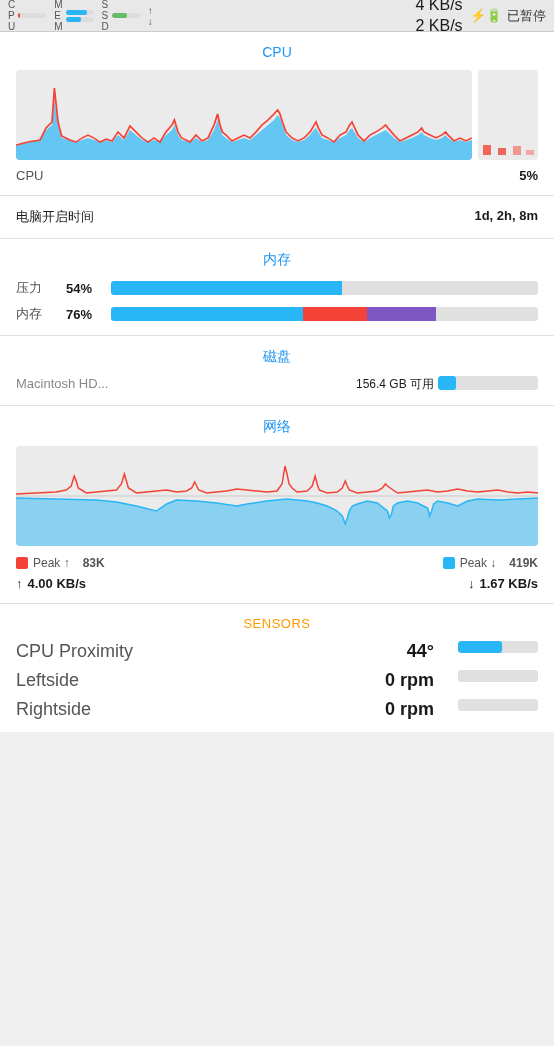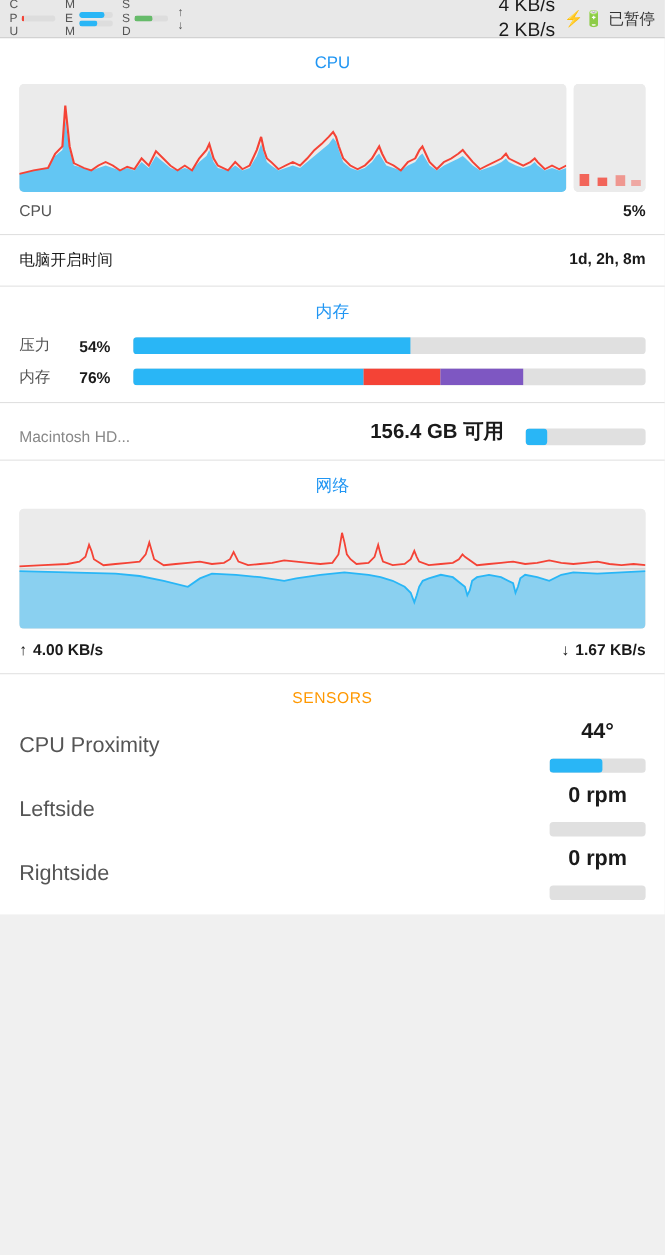--- a/index.html
+++ b/index.html
@@ -153,31 +153,31 @@
       overflow: hidden;
       display: flex;
     }
     .memory-bar-fill {
       height: 100%;
     }
 
     
     .disk-row {
       display: flex;
-      align-items: flex-end;
-      gap: 18px;
+      align-items: flex-start;
+      gap: 4px;
     }
     .disk-name {
       color: #888;
       font-size: 13px;
       flex: 1;
     }
     .disk-avail {
-      font-weight: 700;
-      font-size: 17px;
+      font-weight: 400;
+      font-size: 12px;
     }
     .disk-bar-outer {
       width: 100px;
       height: 14px;
       background: #e0e0e0;
       border-radius: 3px;
       overflow: hidden;
     }
     .disk-bar-fill {
       height: 100%;
@@ -240,23 +240,22 @@
       display: flex;
       align-items: center;
       justify-content: space-between;
       margin-bottom: 8px;
       font-size: 18px;
     }
     .sensor-row:last-child { margin-bottom: 0; }
     .sensor-name { color: #555; }
     .sensor-right {
       display: flex;
-      align-items: center;
-      gap: 12px;
-      flex-direction: column;
+      align-items: flex-start;
+      gap: 24px;
     }
     .sensor-value { font-weight: 600; }
     .sensor-bar-outer {
       width: 80px;
       height: 12px;
       background: #e0e0e0;
       border-radius: 3px;
       overflow: hidden;
     }
     .sensor-bar-fill {
@@ -361,20 +360,21 @@
     <span class="memory-pct">76%</span>
     <div class="memory-bar-outer">
       <div class="memory-bar-fill" style="width:45%;background:#29b6f6;"></div>
       <div class="memory-bar-fill" style="width:15%;background:#f44336;"></div>
       <div class="memory-bar-fill" style="width:16%;background:#7e57c2;"></div>
     </div>
   </div>
 </div>
 
 <div class="section">
+  <div class="section-title">磁盘</div>
   <div class="disk-row">
     <span class="disk-name">Macintosh HD...</span>
     <span class="disk-avail">156.4 GB 可用</span>
     <div class="disk-bar-outer">
       <div class="disk-bar-fill" style="width:18%;"></div>
     </div>
   </div>
 </div>
 
 <div class="section">
@@ -383,20 +383,32 @@
     <svg width="100%" height="100" viewBox="0 0 520 100" preserveAspectRatio="none">
       <rect width="520" height="100" fill="#ebebeb"></rect>
 
       <line x1="0" y1="50" x2="520" y2="50" stroke="#ccc" stroke-width="1"></line>
 
       <polyline points="0,48 20,47 40,46 50,44 55,40 58,30 60,35 62,42 70,47 80,46 90,45 100,44 105,38 108,28 110,35 112,42 120,47 130,46 140,45 150,44 160,46 170,45 175,42 178,36 180,40 182,44 190,47 200,46 210,45 220,43 230,44 240,45 250,46 260,45 265,38 268,20 270,28 272,38 275,42 280,46 290,45 295,40 298,30 300,38 302,44 310,47 320,46 325,42 328,35 330,40 332,44 340,47 350,46 360,45 365,42 368,38 370,40 380,47 390,46 400,45 410,44 420,46 430,45 440,43 450,45 460,46 470,45 480,44 490,46 500,47 510,46 520,47" fill="none" stroke="#f44336" stroke-width="1.5"></polyline>
 
       <path d="M0,52 L40,53 L80,54 L100,56 L120,60 L140,65 L150,58 L160,54 L180,55 L200,57 L220,60 L230,58 L250,55 L270,53 L290,55 L300,57 L310,60 L320,65 L325,70 L328,78 L330,72 L332,65 L335,60 L340,58 L350,55 L360,57 L370,65 L372,72 L374,68 L376,60 L380,57 L390,55 L400,57 L410,62 L412,70 L414,65 L416,58 L420,55 L430,57 L440,60 L450,55 L460,53 L480,54 L500,53 L520,52 L520,100 L0,100 Z" fill="#29b6f6" opacity="0.5"></path>
       <polyline points="0,52 40,53 80,54 100,56 120,60 140,65 150,58 160,54 180,55 200,57 220,60 230,58 250,55 270,53 290,55 300,57 310,60 320,65 325,70 328,78 330,72 332,65 335,60 340,58 350,55 360,57 370,65 372,72 374,68 376,60 380,57 390,55 400,57 410,62 412,70 414,65 416,58 420,55 430,57 440,60 450,55 460,53 480,54 500,53 520,52" fill="none" stroke="#29b6f6" stroke-width="1.5"></polyline>
     </svg>
+  </div>
+  <div class="net-legend-row">
+    <div class="legend-item">
+      <div class="legend-dot" style="background:#f44336;"></div>
+      <span>Peak ↑</span>
+      <span style="margin-left:8px;font-weight:600;">83K</span>
+    </div>
+    <div class="legend-item">
+      <div class="legend-dot" style="background:#29b6f6;"></div>
+      <span>Peak ↓</span>
+      <span style="margin-left:8px;font-weight:600;">419K</span>
+    </div>
   </div>
   <div class="net-speed-row">
     <div class="net-speed-left">
       <span>↑</span>
       <span style="font-weight:700;">4.00 KB/s</span>
     </div>
     <div class="net-speed-right">
       <span>↓</span>
       <span style="font-weight:700;">1.67 KB/s</span>
     </div>

